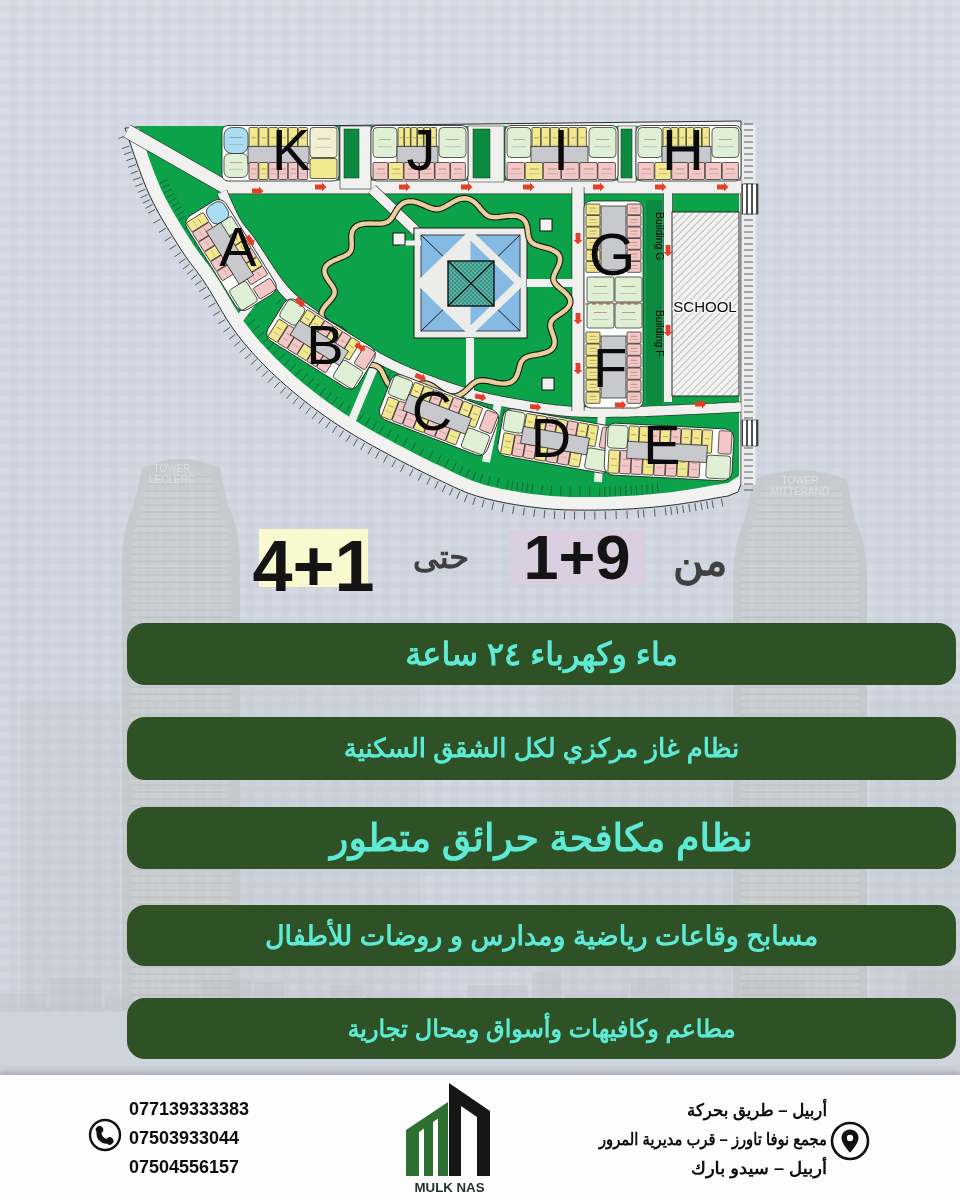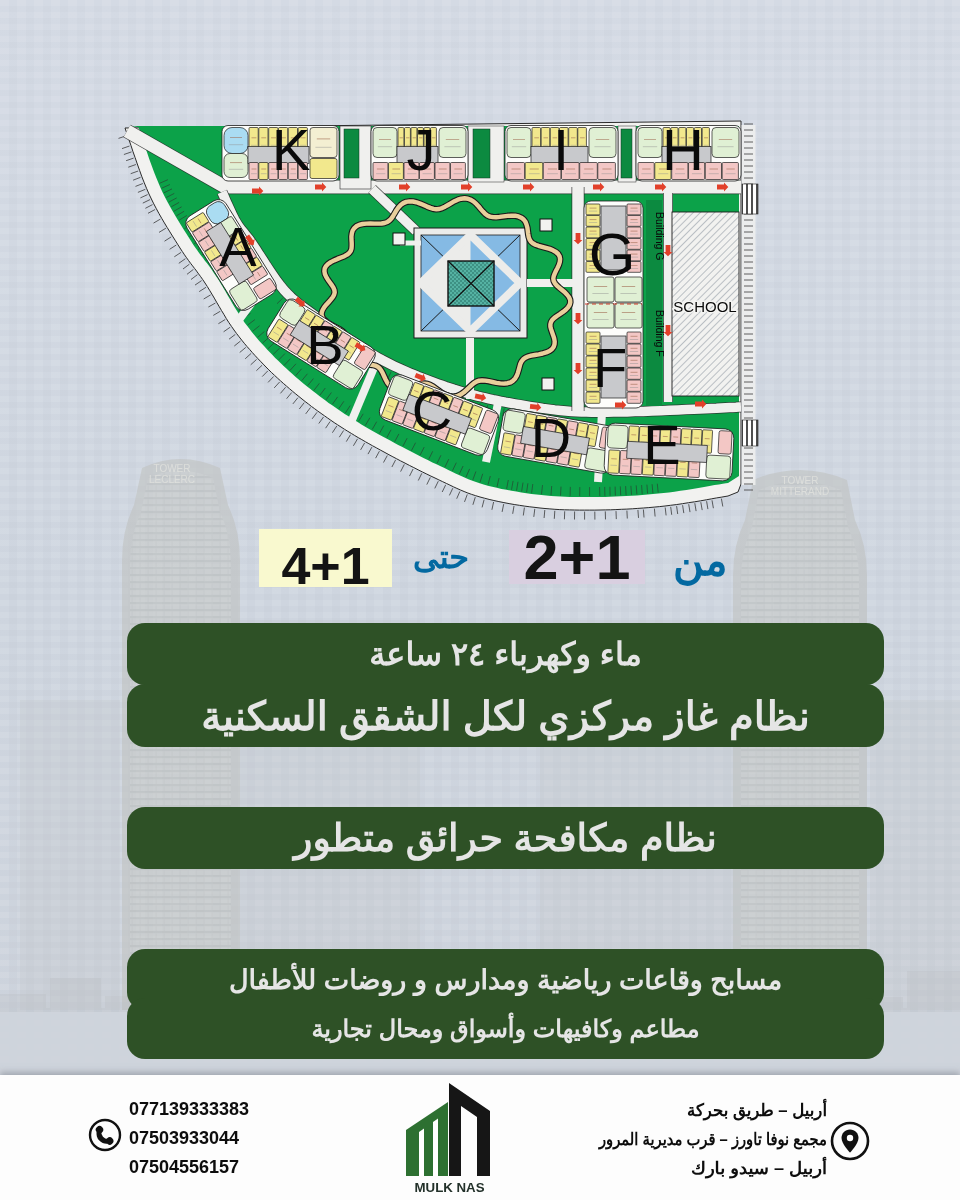--- a/index.html
+++ b/index.html
@@ -1,17 +1,17 @@
 <!DOCTYPE html>
 <html lang="ar"><head><meta charset="utf-8">
 <style>
   html,body{margin:0;padding:0;}
   body{width:960px;height:1200px;position:relative;overflow:hidden;background:#d0d7e0;font-family:"Liberation Sans",sans-serif;}
-  .banner{position:absolute;left:127px;width:757px;background:#2e5126;color:#e5e5e5;display:flex;align-items:center;justify-content:center;direction:rtl;font-weight:bold;border-radius:18px;}
-  .grn{color:#0369a1;font-weight:bold;position:absolute;}
+  .banner{position:absolute;left:127px;width:829px;background:#2e5126;color:#5eead4;display:flex;align-items:center;justify-content:center;direction:rtl;font-weight:bold;border-radius:18px;}
+  .grn{color:#404040;font-weight:bold;position:absolute;}
 </style></head>
 <body>
 
 <svg width="960" height="1200" viewBox="0 0 960 1200" xmlns="http://www.w3.org/2000/svg" style="position:absolute;left:0;top:0">
 <defs>
 <pattern id="hatch" width="5" height="5" patternTransform="rotate(45)" patternUnits="userSpaceOnUse">
         <rect width="5" height="5" fill="#f2f2f0"></rect>
         <line x1="0" y1="0" x2="0" y2="5" stroke="#8c94a0" stroke-width="1.1"></line>
       </pattern>
 <pattern id="teal" width="4" height="4" patternUnits="userSpaceOnUse">
@@ -1041,33 +1041,33 @@
     <g transform="translate(535,407) rotate(6)">
       <path d="M-5,-2.4 L2,-2.4 L2,-4.4 L6.3,0 L2,4.4 L2,2.4 L-5,2.4 Z" fill="#e2402a"></path>
     </g>
     <g transform="translate(250,240) rotate(55)">
       <path d="M-5,-2.4 L2,-2.4 L2,-4.4 L6.3,0 L2,4.4 L2,2.4 L-5,2.4 Z" fill="#e2402a"></path>
     </g>
 </svg>
 
 <div class="grn" style="left:673px;top:536px;font-size:42px;text-align:center;">من</div>
 
-<div style="position:absolute;left:509px;top:530px;width:136px;height:54px;background:#d9cfe0;display:flex;align-items:center;justify-content:center;font-weight:bold;font-size:63px;color:#141414;">2+1</div>
+<div style="position:absolute;left:509px;top:530px;width:136px;height:54px;background:#d9cfe0;display:flex;align-items:center;justify-content:center;font-weight:bold;font-size:63px;color:#141414;">1+9</div>
 
 <div class="grn" style="left:413px;top:538px;font-size:32px;">حتى</div>
 
-<div style="position:absolute;left:259px;top:529px;width:133px;height:58px;background:#f9f9cf;display:flex;align-items:center;justify-content:center;padding-top:15px;box-sizing:border-box;font-weight:bold;font-size:52px;color:#141414;">4+1</div>
+<div style="position:absolute;left:259px;top:529px;width:109px;height:58px;background:#f9f9cf;display:flex;align-items:center;justify-content:center;padding-top:15px;box-sizing:border-box;font-weight:bold;font-size:72px;color:#141414;">4+1</div>
 
 <div class="banner" style="top:623px;height:62px;font-size:32px;">ماء وكهرباء ٢٤ ساعة</div>
 
-<div class="banner" style="top:684px;height:63px;font-size:40px;">نظام غاز مركزي لكل الشقق السكنية</div>
+<div class="banner" style="top:717px;height:63px;font-size:26px;">نظام غاز مركزي لكل الشقق السكنية</div>
 
 <div class="banner" style="top:807px;height:62px;font-size:38px;">نظام مكافحة حرائق متطور</div>
 
-<div class="banner" style="top:905px;height:61px;font-size:27px;margin-top:44px;">مسابح وقاعات رياضية ومدارس و روضات للأطفال</div>
+<div class="banner" style="top:905px;height:61px;font-size:27px;">مسابح وقاعات رياضية ومدارس و روضات للأطفال</div>
 
 <div class="banner" style="top:998px;height:61px;font-size:24px;">مطاعم وكافيهات وأسواق ومحال تجارية</div>
 
 <div style="position:absolute;left:0;top:1075px;width:960px;height:125px;background:#fdfdfd;box-shadow:0 -3px 6px rgba(120,125,135,.5);"></div>
 
 <svg width="40" height="40" viewBox="0 0 40 40" style="position:absolute;left:85px;top:1115px;">
   <circle cx="20" cy="20" r="15" fill="none" stroke="#111" stroke-width="2.4"></circle>
   <g transform="translate(20,20) rotate(228) scale(1.12)">
     <circle cx="-6.8" cy="-0.5" r="3.3" fill="#111"></circle>
       <circle cx="6.8" cy="-0.5" r="3.3" fill="#111"></circle>

